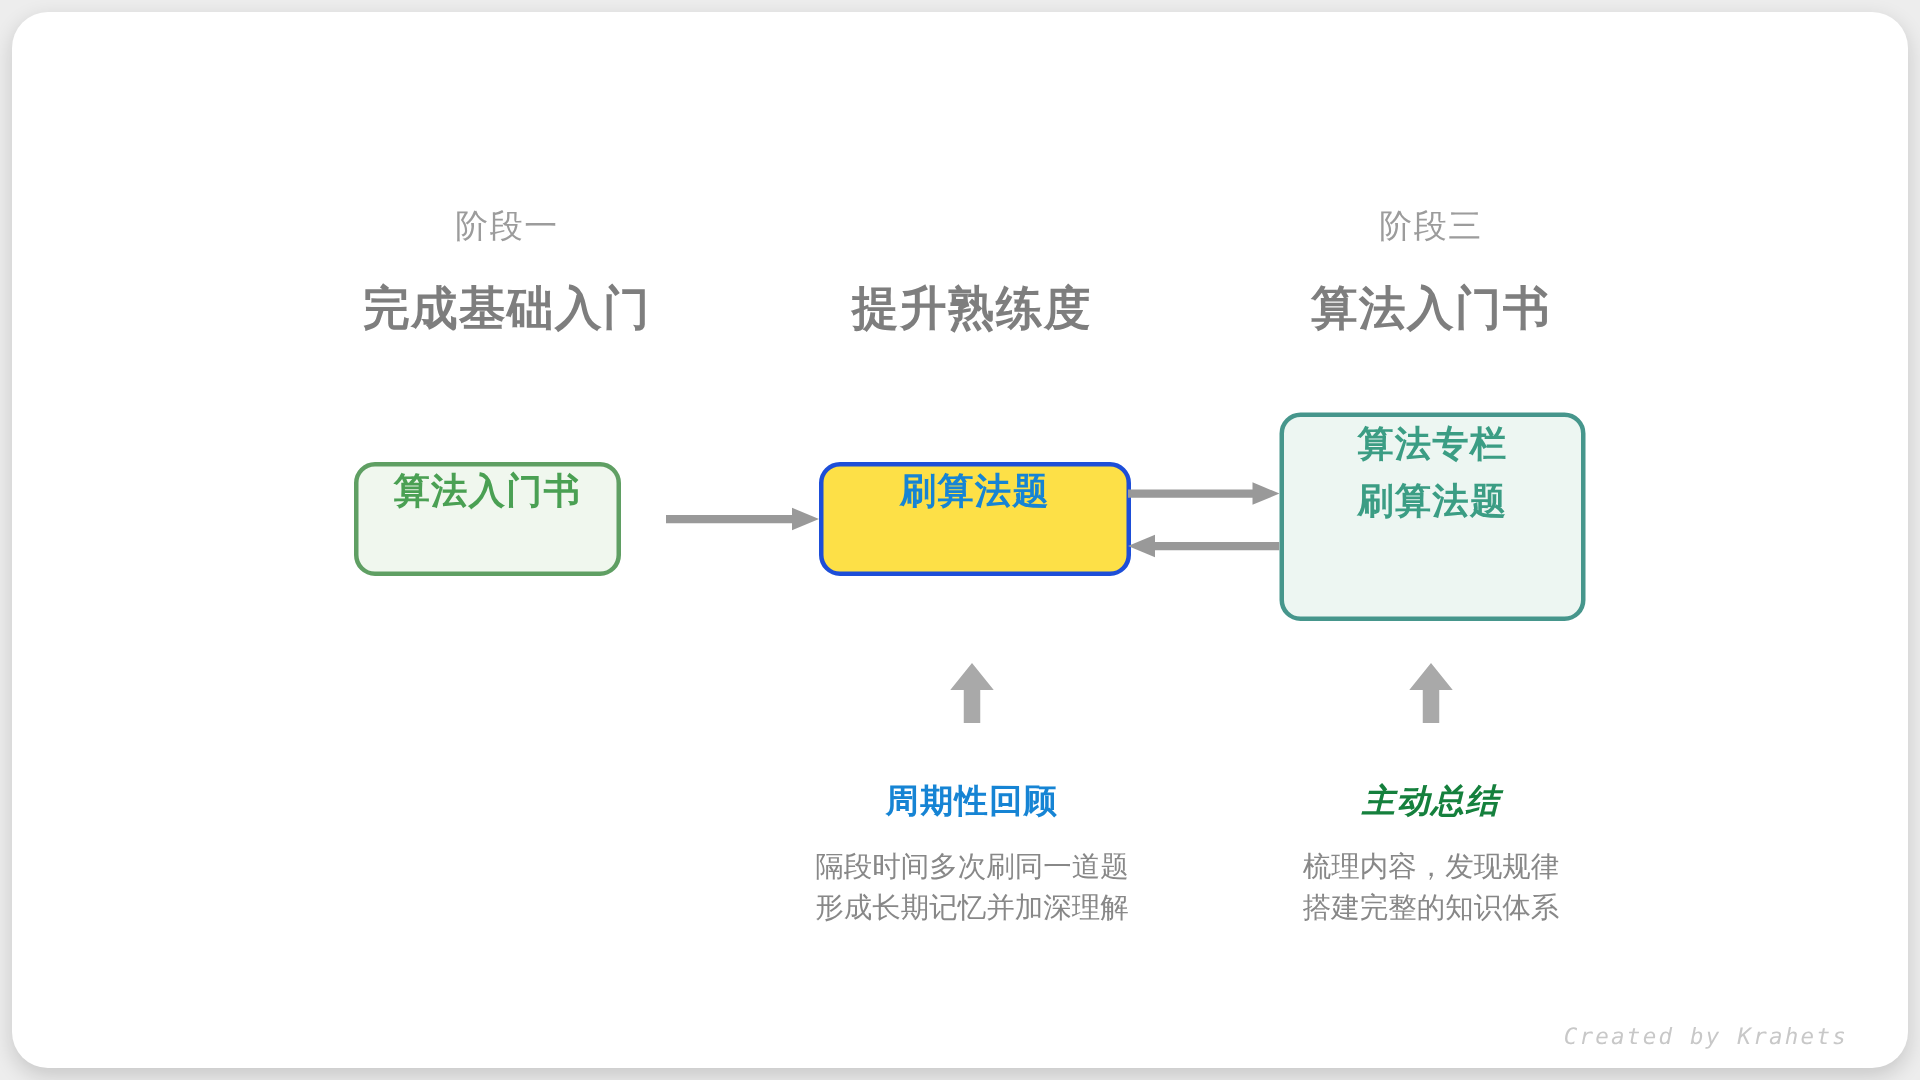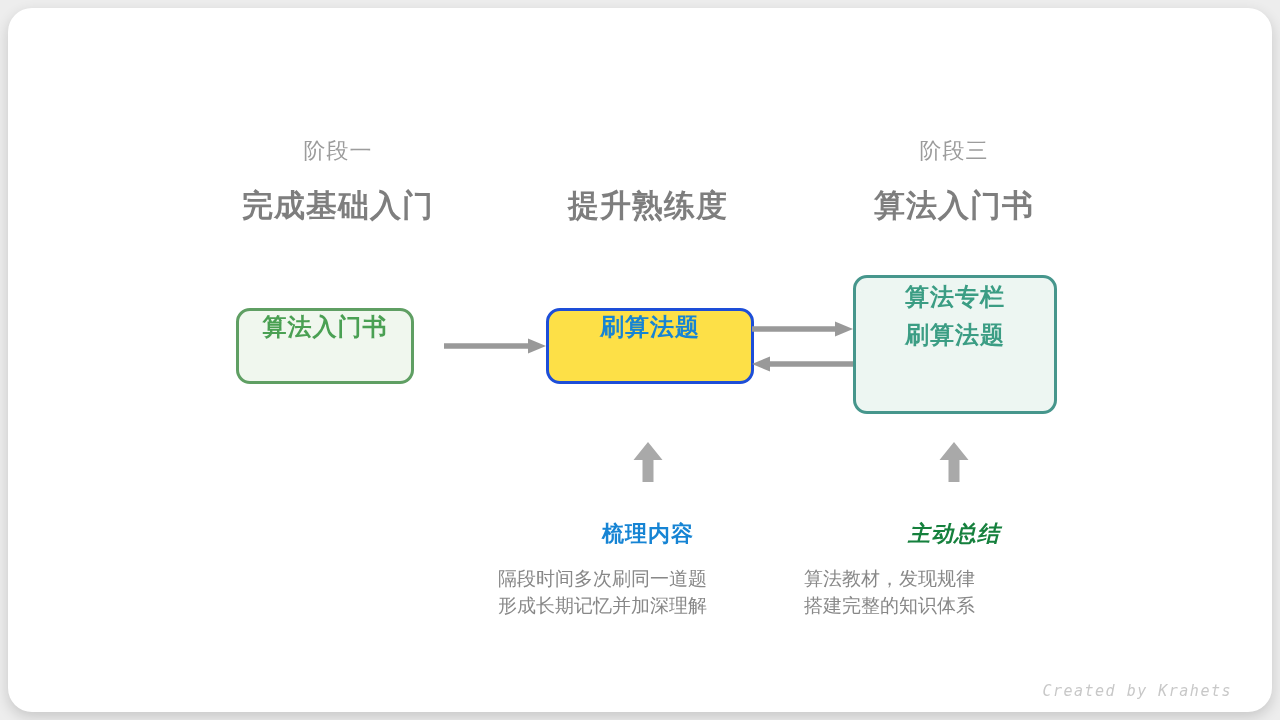--- a/index.html
+++ b/index.html
@@ -85,20 +85,21 @@
     text-align: center;
     font-size: 22px;
     font-weight: bold;
     letter-spacing: 1px;
   }
   .anno-title.blue { color: #1684d4; }
   .anno-title.teal { color: #15803d; font-style: italic; }
   .anno-desc {
     position: absolute; top: 557px;
     width: 300px;
+    text-align: center;
     font-size: 19px;
     line-height: 27px;
     color: #888888;
   }
   .desc2 { left: 490px; }
   .desc3 { left: 796px; }
 
   .footer-credit {
     position: absolute;
     right: 40px; top: 674px;
@@ -154,28 +155,28 @@
     </svg>
 
     <svg class="abs" style="left:625px; top:434px;" width="30" height="40" viewBox="0 0 30 40">
       <polygon points="15,0 29.5,18 20.5,18 20.5,40 9.5,40 9.5,18 0.5,18" fill="#a9a9a9"></polygon>
     </svg>
 
     <svg class="abs" style="left:931px; top:434px;" width="30" height="40" viewBox="0 0 30 40">
       <polygon points="15,0 29.5,18 20.5,18 20.5,40 9.5,40 9.5,18 0.5,18" fill="#a9a9a9"></polygon>
     </svg>
 
-    <div class="anno-title blue col2">梳理内容</div>
+    <div class="anno-title blue col2">周期性回顾</div>
     <div class="anno-desc desc2">
       <div>隔段时间多次刷同一道题</div>
       <div>形成长期记忆并加深理解</div>
     </div>
 
     <div class="anno-title teal col3">主动总结</div>
     <div class="anno-desc desc3">
-      <div>算法教材，发现规律</div>
+      <div>梳理内容，发现规律</div>
       <div>搭建完整的知识体系</div>
     </div>
 
     <div class="footer-credit">Created by Krahets</div>
 
   </div>
 </div>
 
 </body></html>

